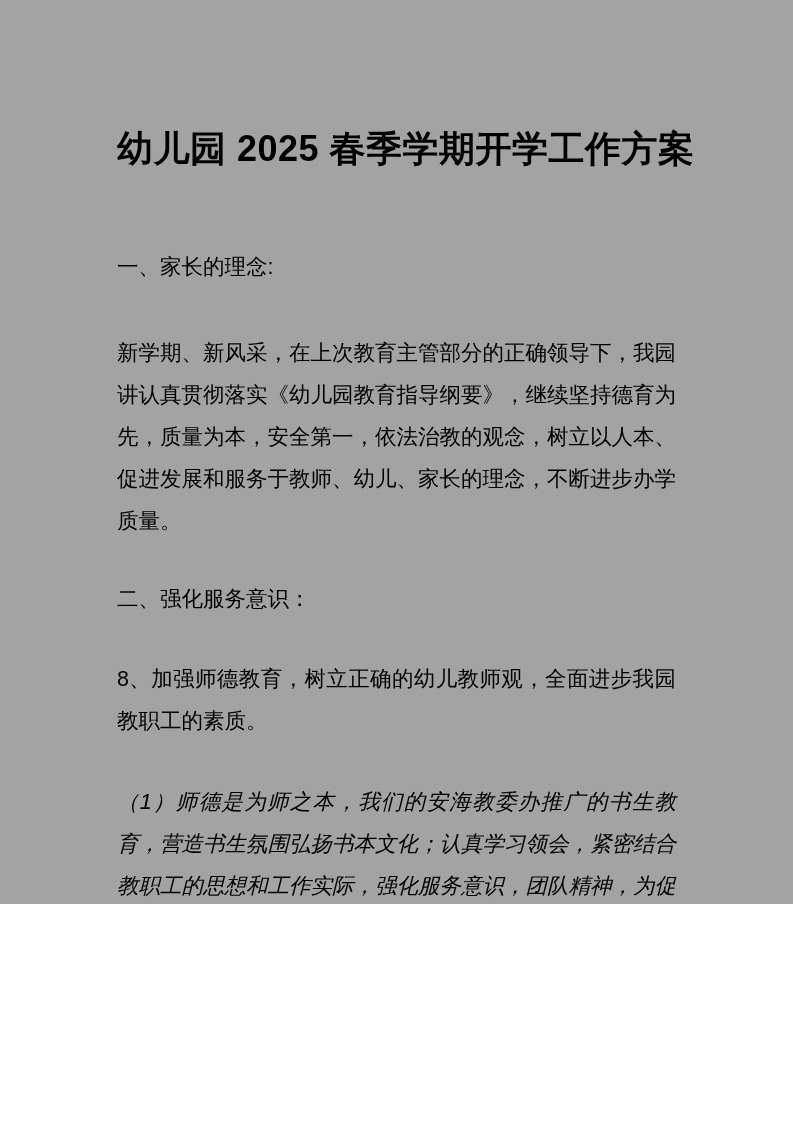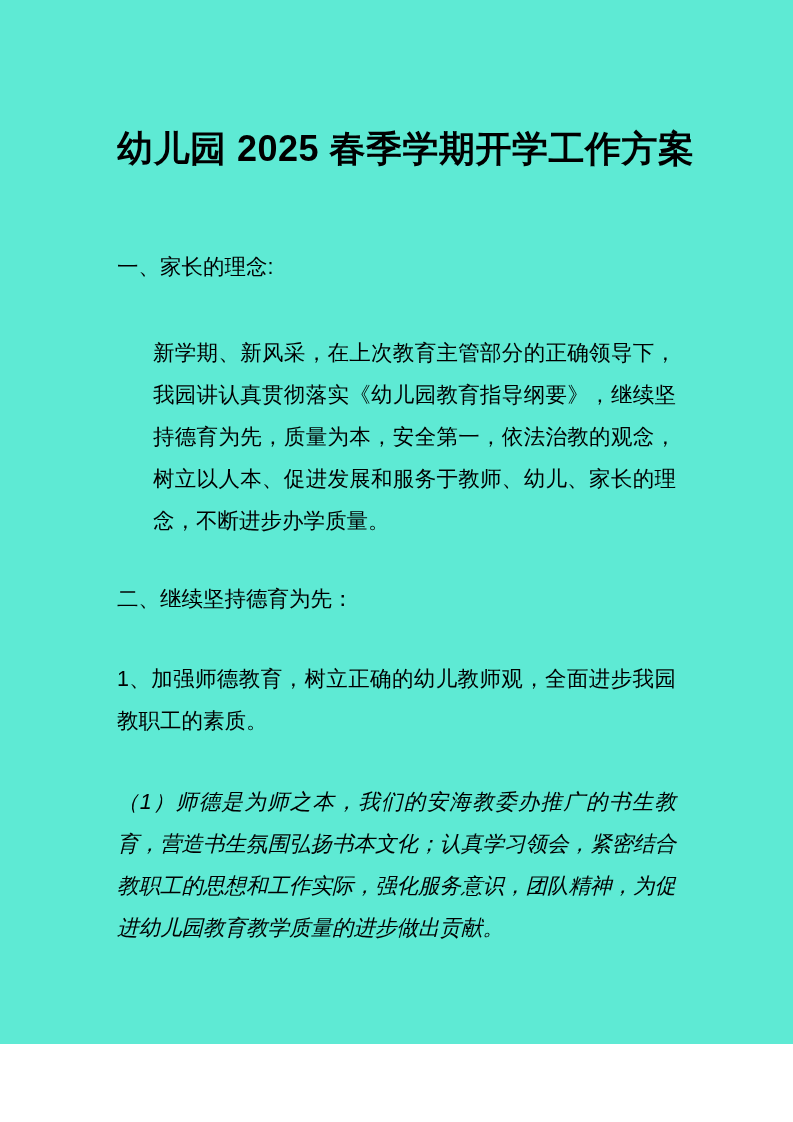--- a/index.html
+++ b/index.html
@@ -3,22 +3,22 @@
 <meta charset="utf-8">
 <style>
   html, body {
     margin: 0;
     padding: 0;
     background: #ffffff;
   }
   .page {
     position: relative;
     width: 793px;
-    height: 1044px;
-    background: #5eead4;
+    height: 904px;
+    background: #a3a3a3;
     color: #000000;
     font-family: "Liberation Sans", sans-serif;
     box-sizing: border-box;
     padding: 125px 117px 0 117px;
     overflow: hidden;
   }
   .doc-title {
     font-size: 36px;
     font-weight: 700;
     line-height: 47px;
@@ -33,35 +33,35 @@
     text-align: left;
   }
   .doc-para {
     font-size: 21.5px;
     line-height: 42px;
     text-align: justify;
     text-justify: inter-character;
     word-break: normal;
     line-break: strict;
   }
-  .mt-44 { margin-top: 44px; margin-left: 36px; }
+  .mt-44 { margin-top: 44px; }
   .mt-36 { margin-top: 36px; }
   .mt-38 { margin-top: 38px; }
   .mt-39 { margin-top: 39px; font-style: italic; }
 </style>
 </head>
 <body>
 
 <div class="page">
 
   <div class="doc-title">幼儿园 2025 春季学期开学工作方案</div>
 
   <div class="doc-heading">一、家长的理念:</div>
 
   <div class="doc-para mt-44">新学期、新风采，在上次教育主管部分的正确领导下，我园讲认真贯彻落实《幼儿园教育指导纲要》，继续坚持德育为先，质量为本，安全第一，依法治教的观念，树立以人本、促进发展和服务于教师、幼儿、家长的理念，不断进步办学质量。</div>
 
-  <div class="doc-heading mt-36">二、继续坚持德育为先：</div>
+  <div class="doc-heading mt-36">二、强化服务意识：</div>
 
-  <div class="doc-para mt-38">1、加强师德教育，树立正确的幼儿教师观，全面进步我园教职工的素质。</div>
+  <div class="doc-para mt-38">8、加强师德教育，树立正确的幼儿教师观，全面进步我园教职工的素质。</div>
 
   <div class="doc-para mt-39">（1）师德是为师之本，我们的安海教委办推广的书生教育，营造书生氛围弘扬书本文化；认真学习领会，紧密结合教职工的思想和工作实际，强化服务意识，团队精神，为促进幼儿园教育教学质量的进步做出贡献。</div>
 
 </div>
 
 </body></html>

